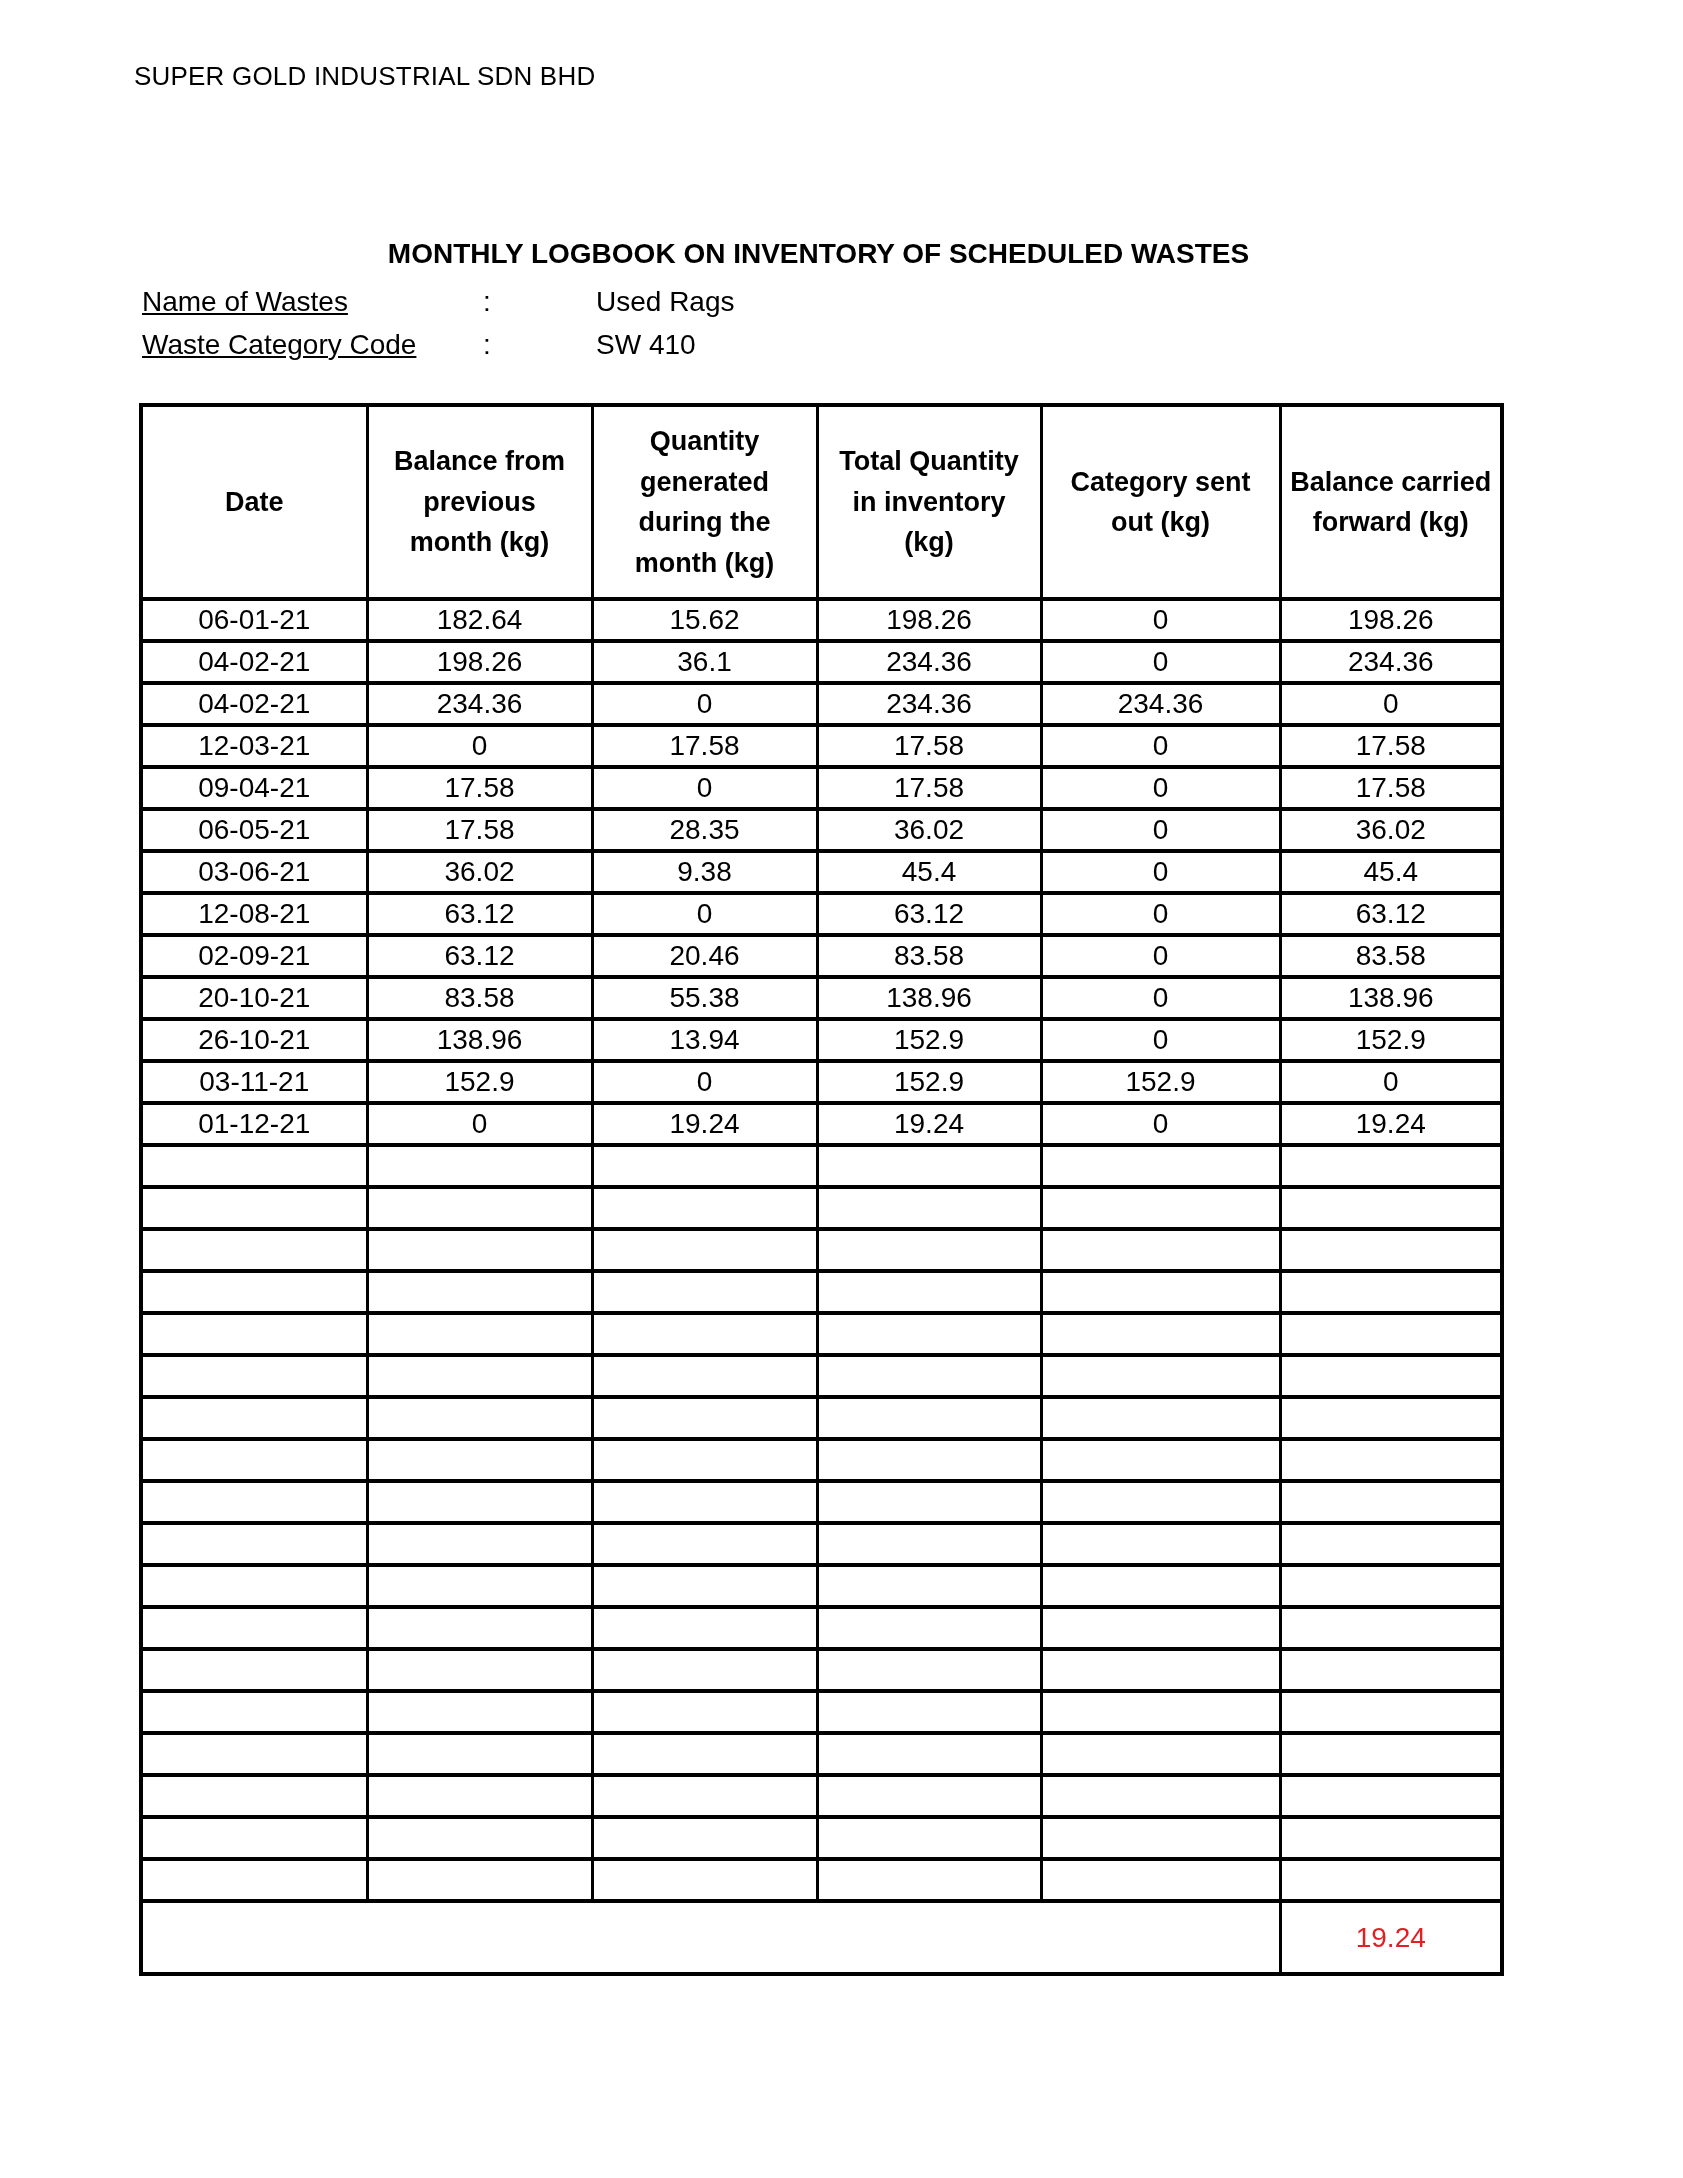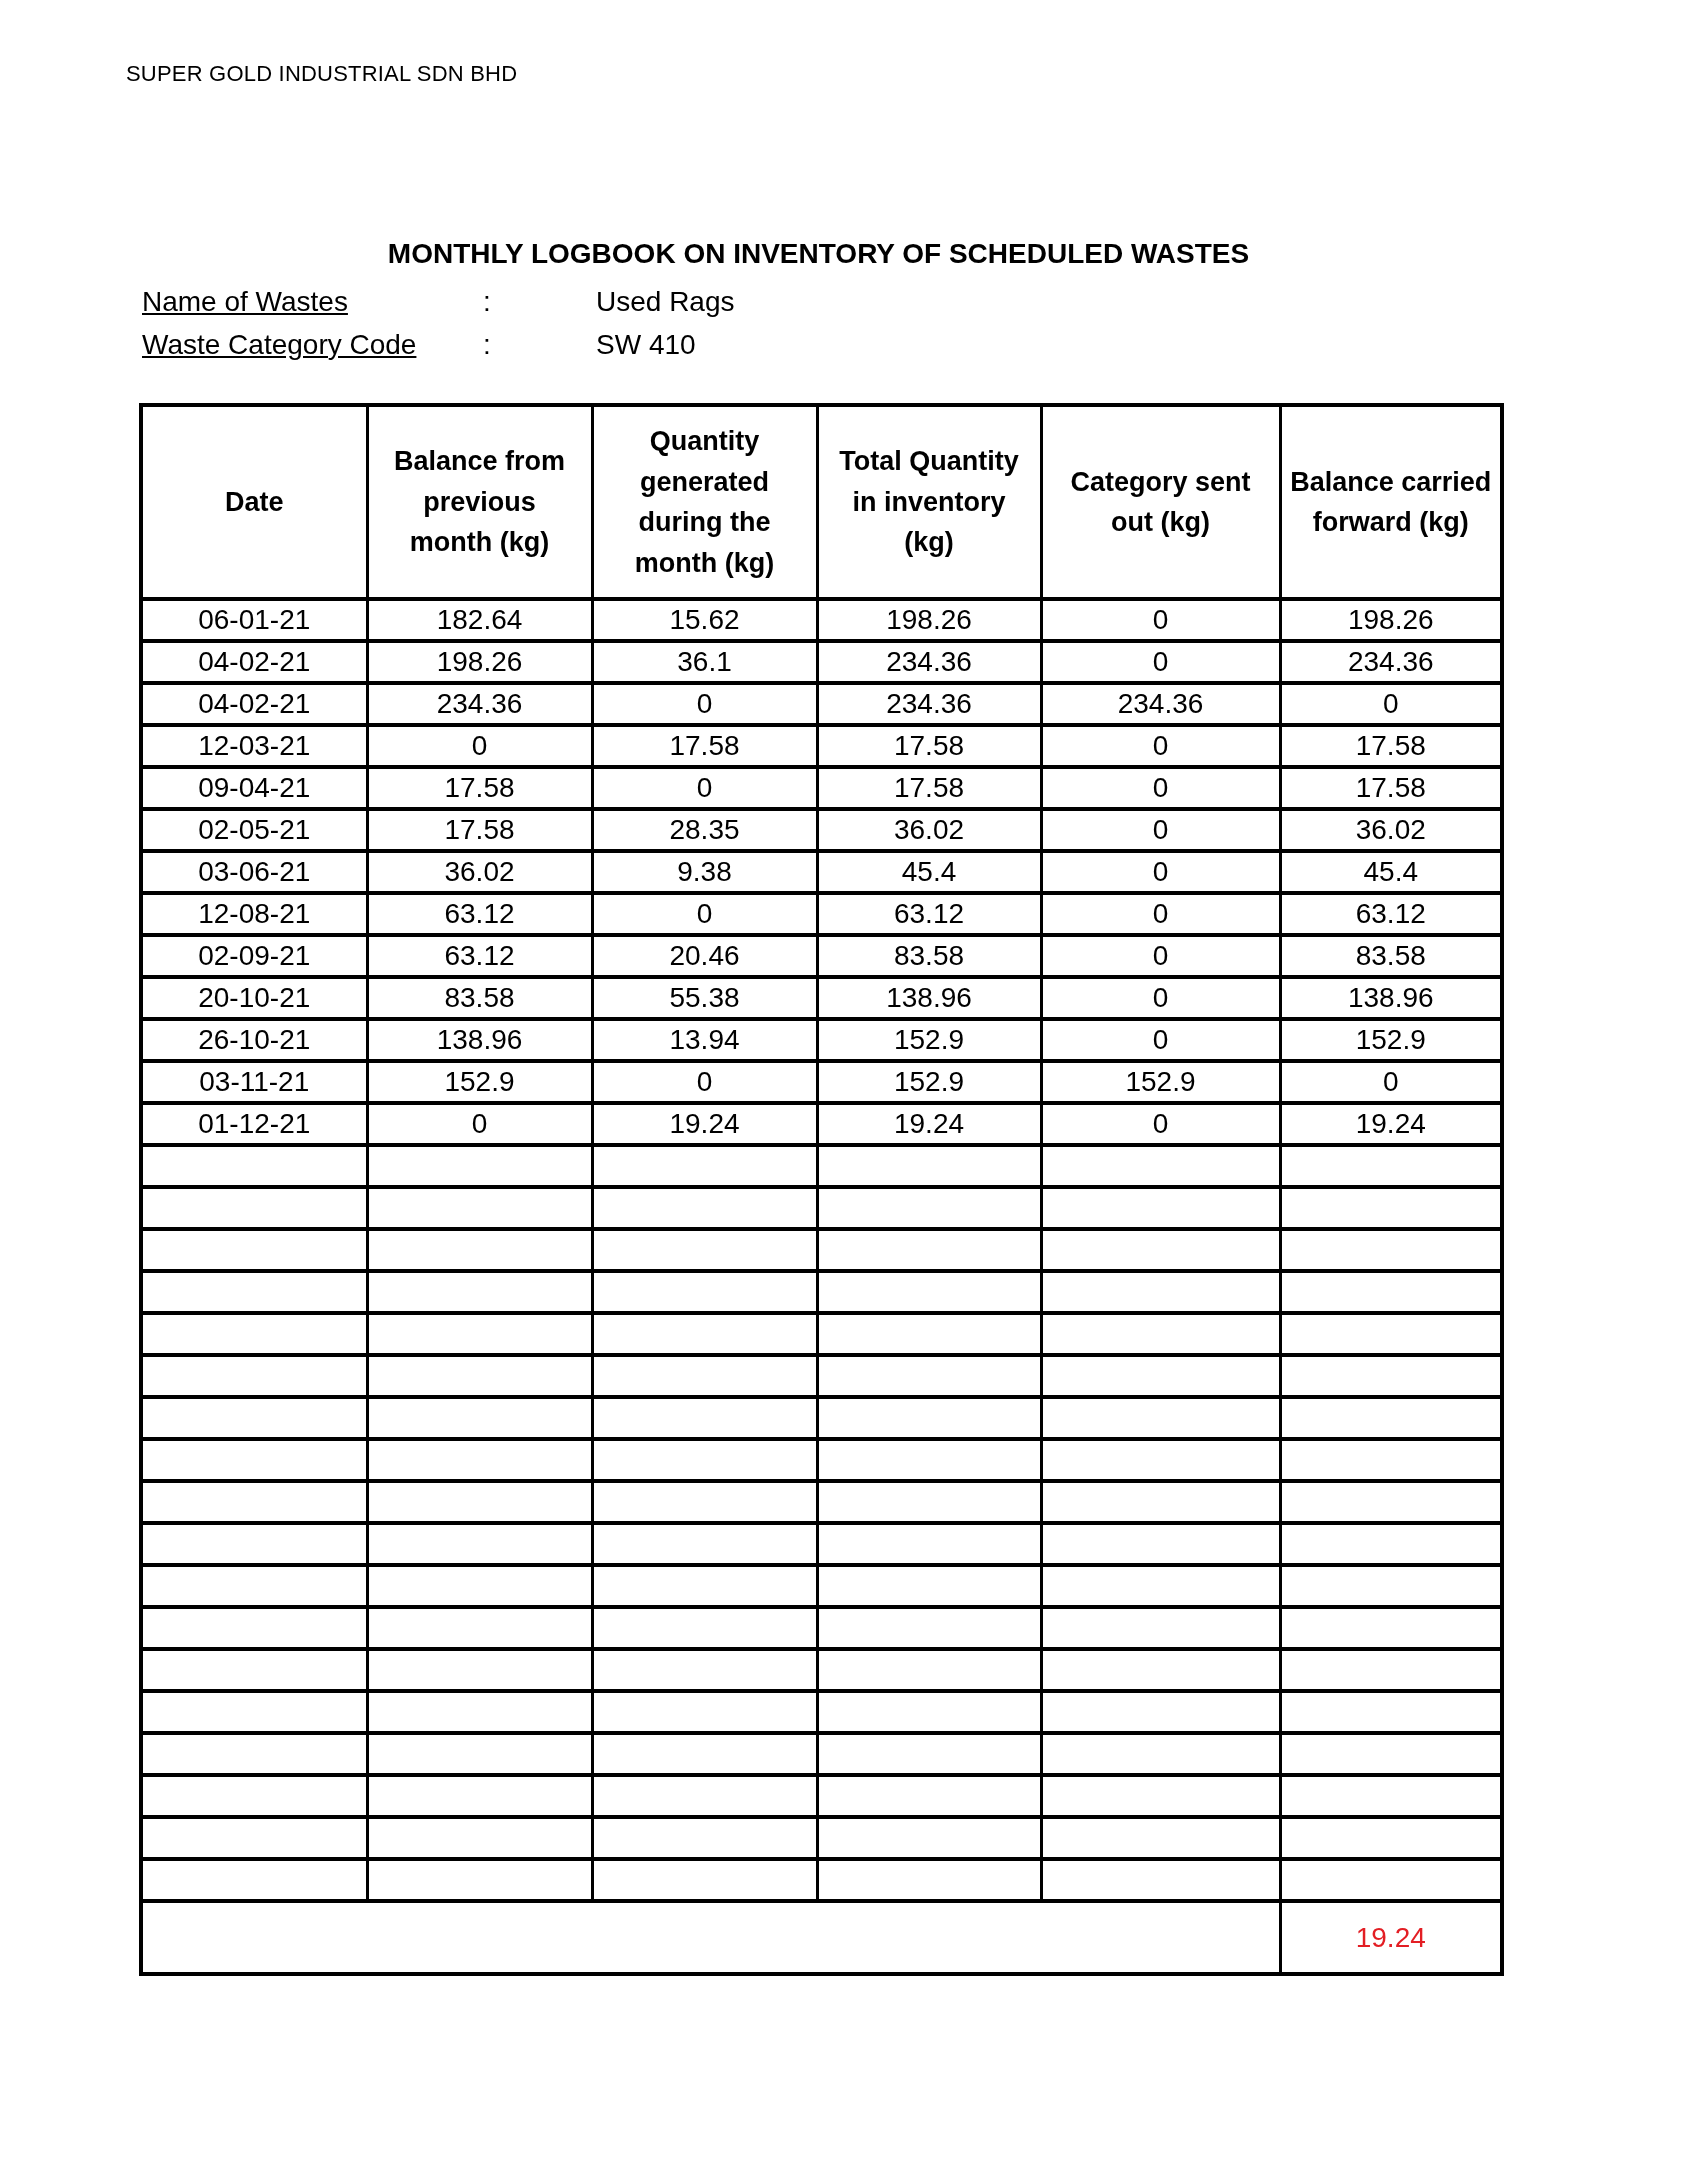--- a/index.html
+++ b/index.html
@@ -11,22 +11,22 @@
   }
   .page {
     position: relative;
     width: 1683px;
     height: 2178px;
     background: #ffffff;
     overflow: hidden;
   }
   .company {
     position: absolute;
-    left: 126px; top: 61px;
-    font-size: 22px;
+    left: 134px; top: 61px;
+    font-size: 26px;
     letter-spacing: 0.2px;
     white-space: nowrap;
   }
   .title {
     position: absolute;
     left: 139px; top: 194px;
     width: 1359px;
     text-align: center;
     font-weight: bold;
     font-size: 28px;
@@ -163,21 +163,21 @@
         </tr>
         <tr>
           <td>09-04-21</td>
           <td>17.58</td>
           <td>0</td>
           <td>17.58</td>
           <td>0</td>
           <td>17.58</td>
         </tr>
         <tr>
-          <td>02-05-21</td>
+          <td>06-05-21</td>
           <td>17.58</td>
           <td>28.35</td>
           <td>36.02</td>
           <td>0</td>
           <td>36.02</td>
         </tr>
         <tr>
           <td>03-06-21</td>
           <td>36.02</td>
           <td>9.38</td>

